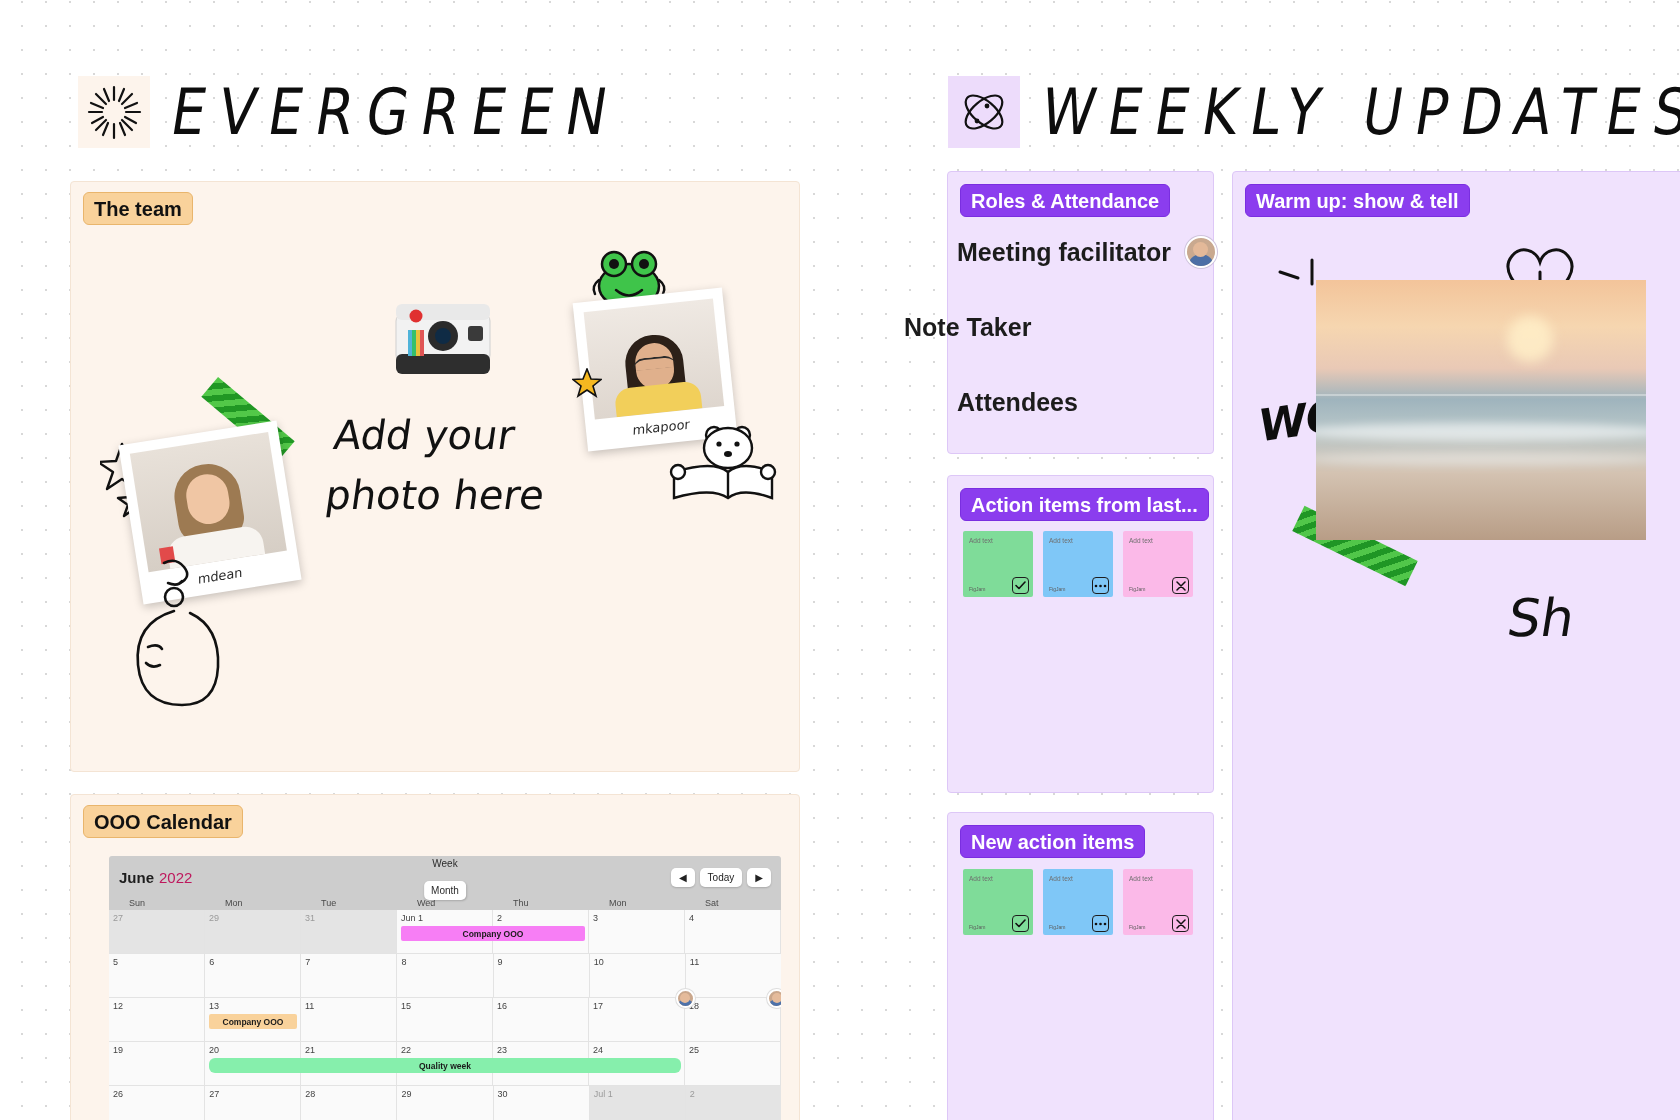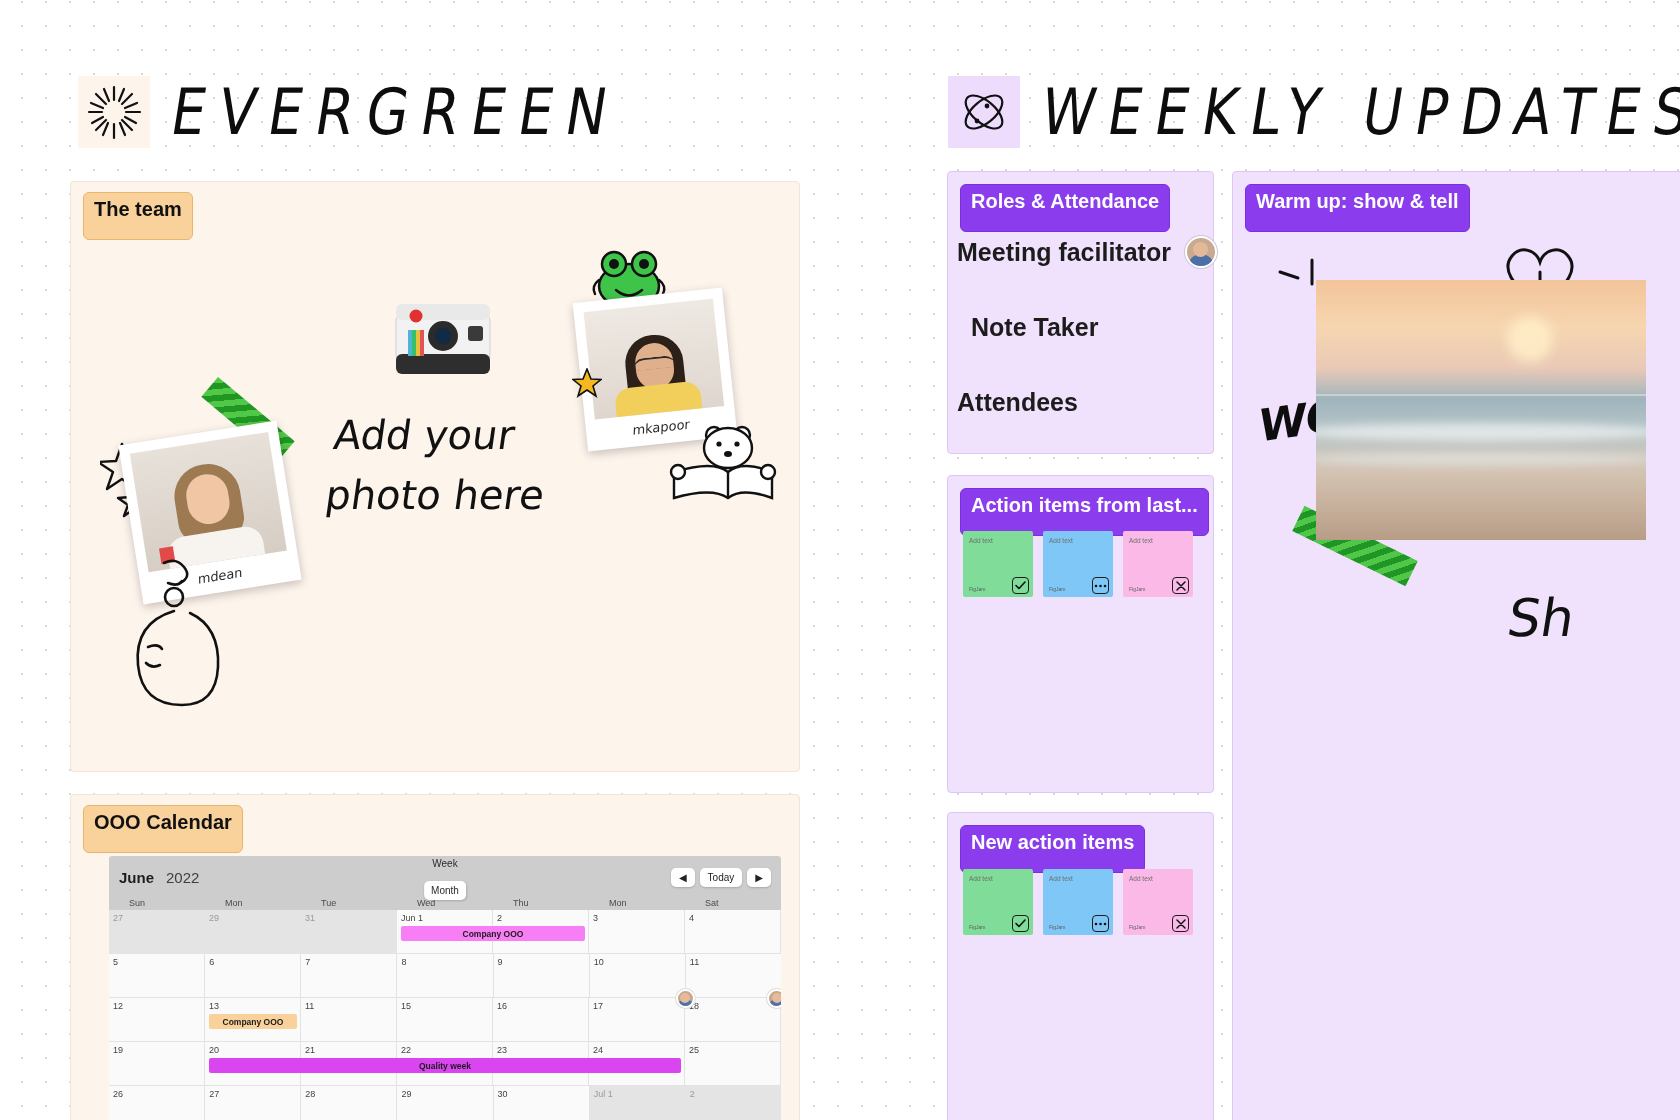--- a/index.html
+++ b/index.html
@@ -47,21 +47,21 @@
     border-radius: 4px;
   }
   .panel.cream { background: #fdf4ec; border: 1px solid #f4e4d4; }
   .panel.lilac { background: #f0e2fd; border: 1px solid #ddc7f7; }
 
   .badge {
     position: absolute;
     display: inline-block;
     font-size: 20px;
     font-weight: 700;
-    padding: 5px 10px 18px;
+    padding: 5px 10px 3px;
     border-radius: 6px;
     white-space: nowrap;
     line-height: 1.15;
   }
   .badge.orange { background: #f9d29b; color: #111; border: 1px solid #e9b56c; }
   .badge.purple { background: #8b3dee; color: #fff; border: 1px solid #7a2ee0; }
 
   
   .role-row {
     position: absolute;
@@ -126,21 +126,21 @@
     border-radius: 3px;
     overflow: hidden;
   }
   .cal-top {
     height: 42px;
     display: flex; align-items: center;
     padding: 0 10px;
     position: relative;
   }
   .cal-month { font-size: 15px; font-weight: 700; color: #1d1d1d; }
-  .cal-year  { font-size: 15px; font-weight: 400; color: #404040; margin-left: 12px; }
+  .cal-year  { font-size: 15px; font-weight: 400; color: #be185d; margin-left: 5px; }
   .cal-mid { position: absolute; left: 50%; transform: translateX(-50%); display: flex; align-items: center; gap: 8px; flex-direction: column; }
   .cal-right { position: absolute; right: 10px; display: flex; align-items: center; gap: 5px; }
   .seg { font-size: 10px; color: #2b2b2b; padding: 4px 7px; border-radius: 5px; }
   .seg.on { background: #fff; box-shadow: 0 1px 2px rgba(0,0,0,.18); }
   .btn-sq {
     background: #fff; border-radius: 5px;
     font-size: 10px; color: #222;
     padding: 4px 8px;
     box-shadow: 0 1px 2px rgba(0,0,0,.18);
     display: flex; align-items: center; justify-content: center;
@@ -160,21 +160,21 @@
     height: 15px;
     border-radius: 2px;
     font-size: 8.5px;
     font-weight: 700;
     color: #1b1b1b;
     display: flex; align-items: center; justify-content: center;
     z-index: 3;
   }
   .evt.magenta { background: #f77ef5; }
   .evt.orange  { background: #f9d29b; }
-  .evt.purple  { background: #d946ef; }
+  .evt.purple  { background: #86efac; border-radius: 6px; }
   .cal-avatar {
     position: absolute;
     width: 19px; height: 19px;
     border-radius: 50%;
     border: 2px solid #fff;
     box-shadow: 0 0 0 1px #ddd;
     overflow: hidden;
     z-index: 4;
     background: #caa78c;
   }
@@ -544,21 +544,21 @@
     </div>
 </div>
 
 <div class="panel lilac" style="left:947px; top:171px; width:267px; height:283px;"></div>
 <div class="badge purple" style="left:960px; top:184px;">Roles &amp; Attendance</div>
 
 <div class="role-row" style="left:957px; top:236px;">
   <span>Meeting facilitator</span>
   <span class="avatar-sm"></span>
 </div>
-<div class="role-row" style="left:971px; top:313px;">
+<div class="role-row" style="left:904px; top:313px;">
   <span>Note Taker</span>
 </div>
 <div class="role-row" style="left:957px; top:388px;">
   <span>Attendees</span>
 </div>
 
 <div class="panel lilac" style="left:947px; top:475px; width:267px; height:318px;"></div>
 <div class="badge purple" style="left:960px; top:488px;">Action items from last...</div>
 
 <div class="sticky green" style="left:963px; top:531px;">

